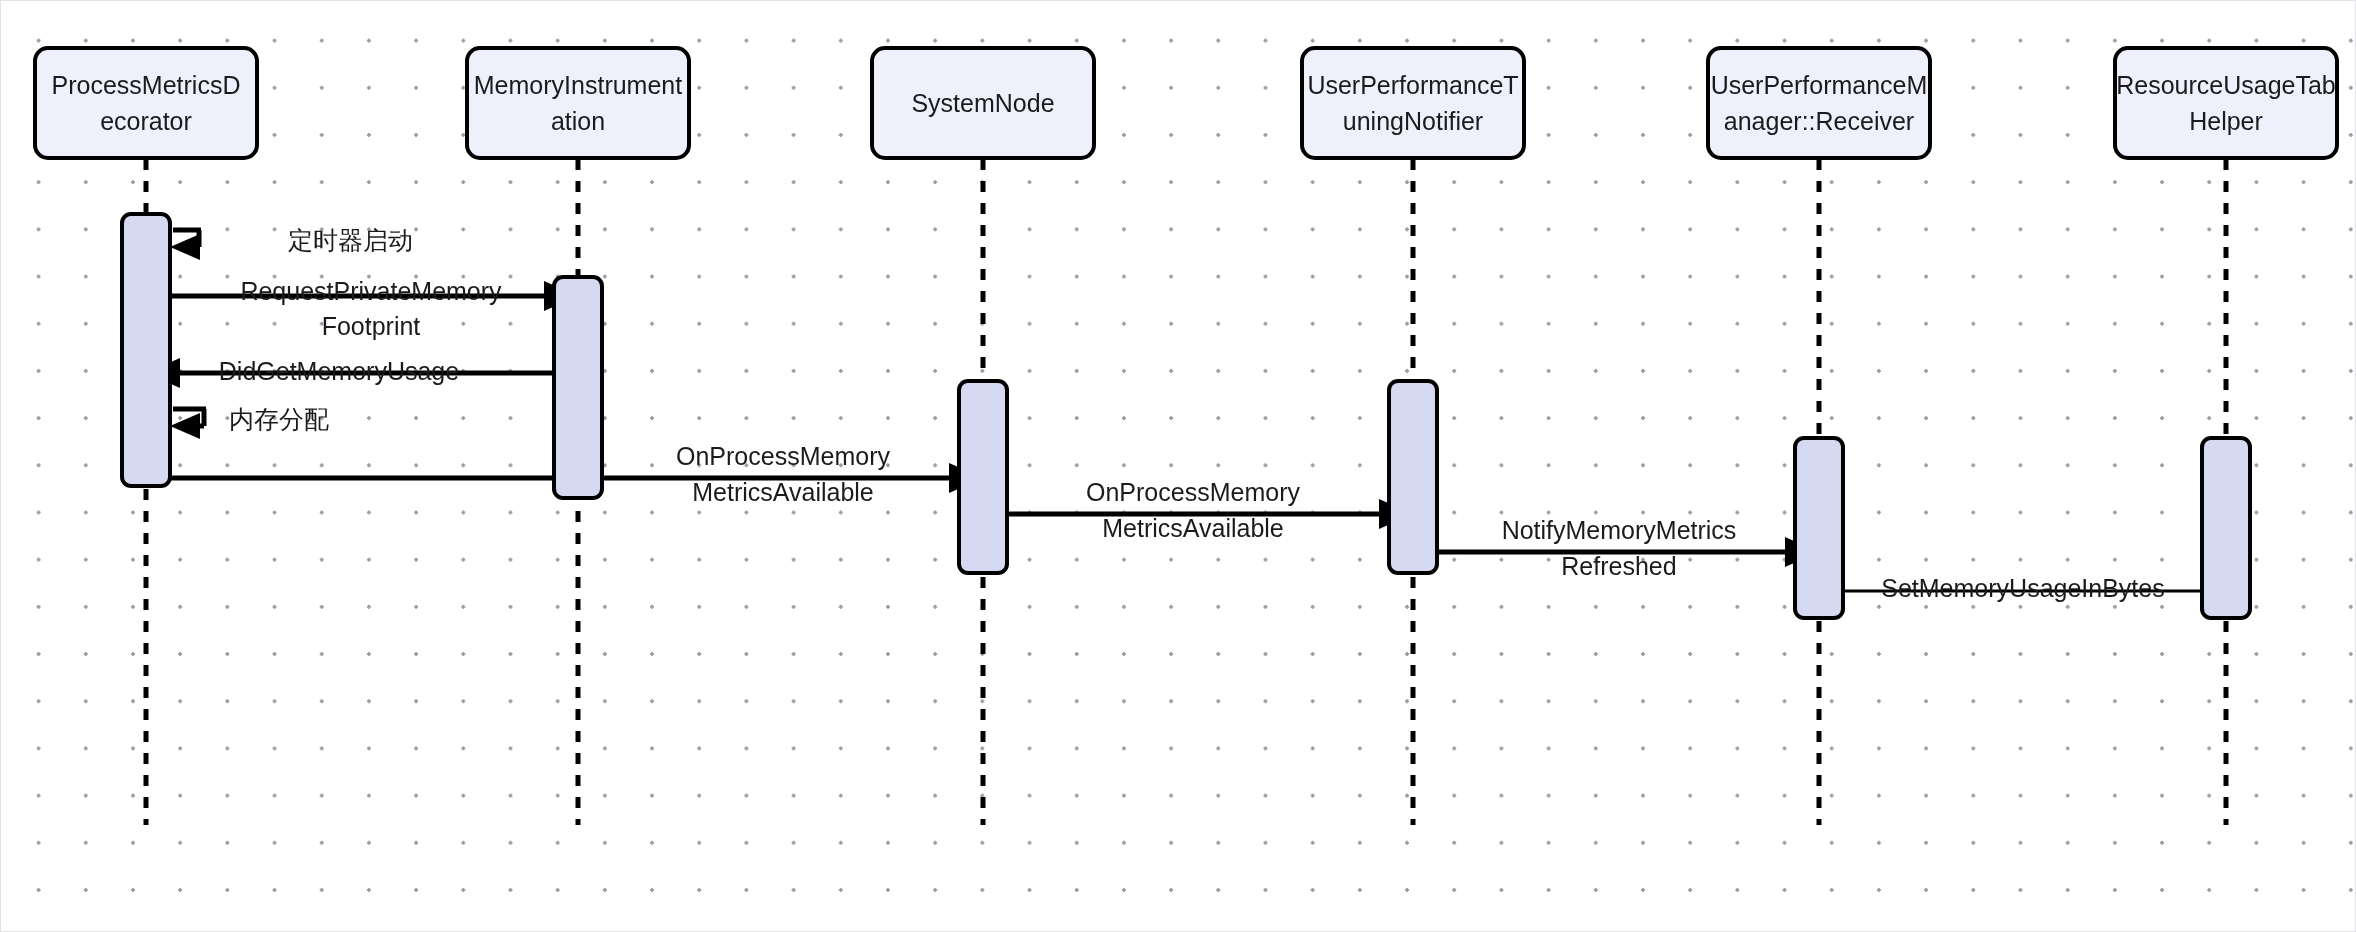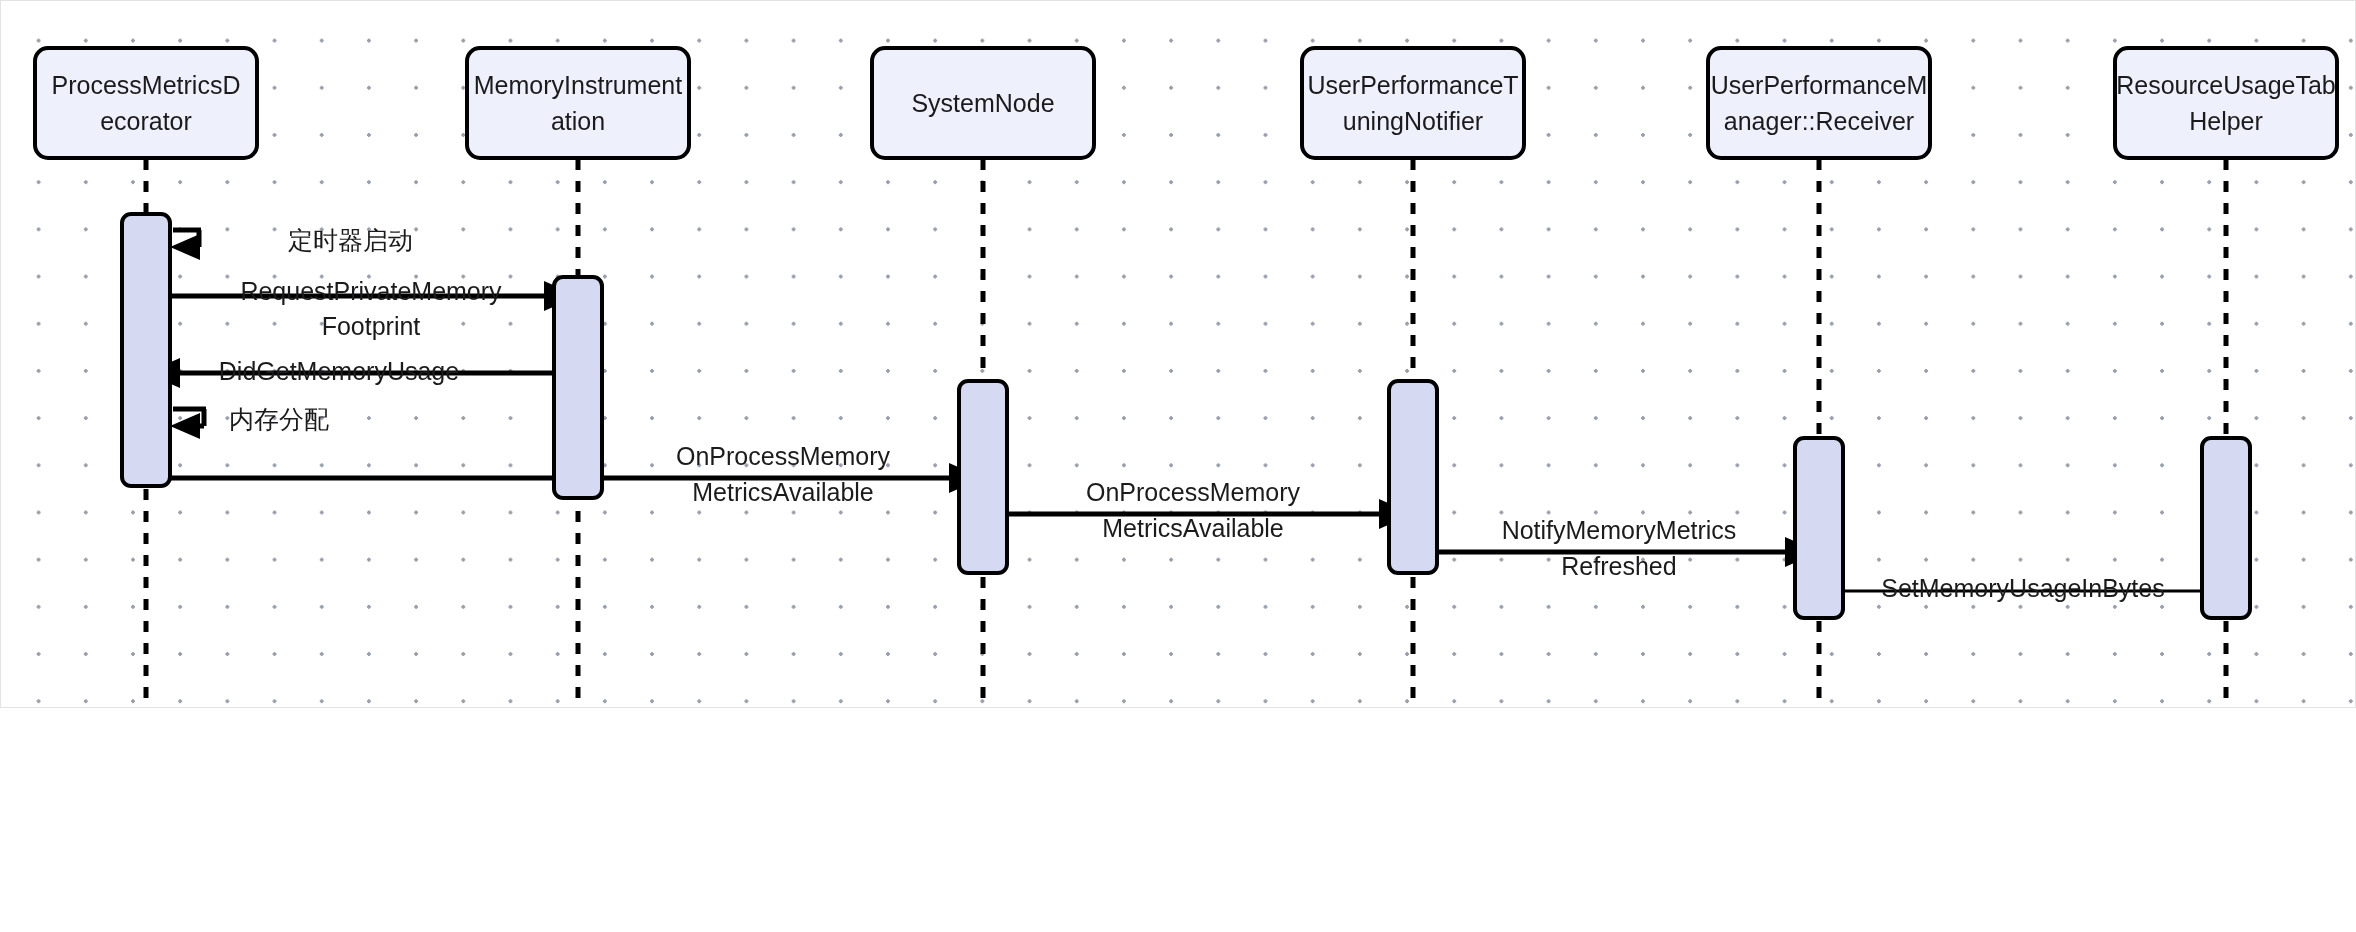--- a/index.html
+++ b/index.html
@@ -6,21 +6,21 @@
     margin: 0;
     padding: 0;
     background: #ffffff;
   }
   body {
     font-family: "Liberation Sans", "DejaVu Sans", sans-serif;
   }
   #canvas {
     position: relative;
     width: 2356px;
-    height: 708px;
+    height: 932px;
     background-color: #ffffff;
     background-image: radial-gradient(circle, #9aa0ab 1.6px, rgba(0,0,0,0) 1.7px);
     background-size: 47.2px 47.2px;
     background-position: 14px 16px;
     border: 1px solid #e3e3e6;
     box-sizing: border-box;
     overflow: hidden;
   }
   #diagram-svg {
     position: absolute;

